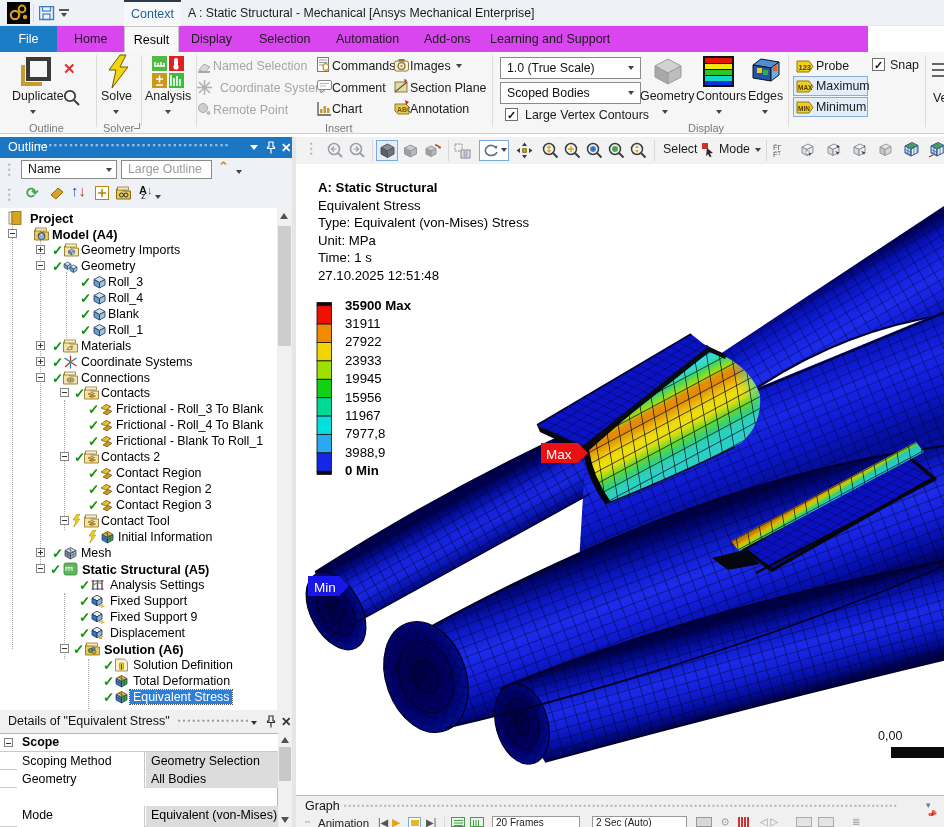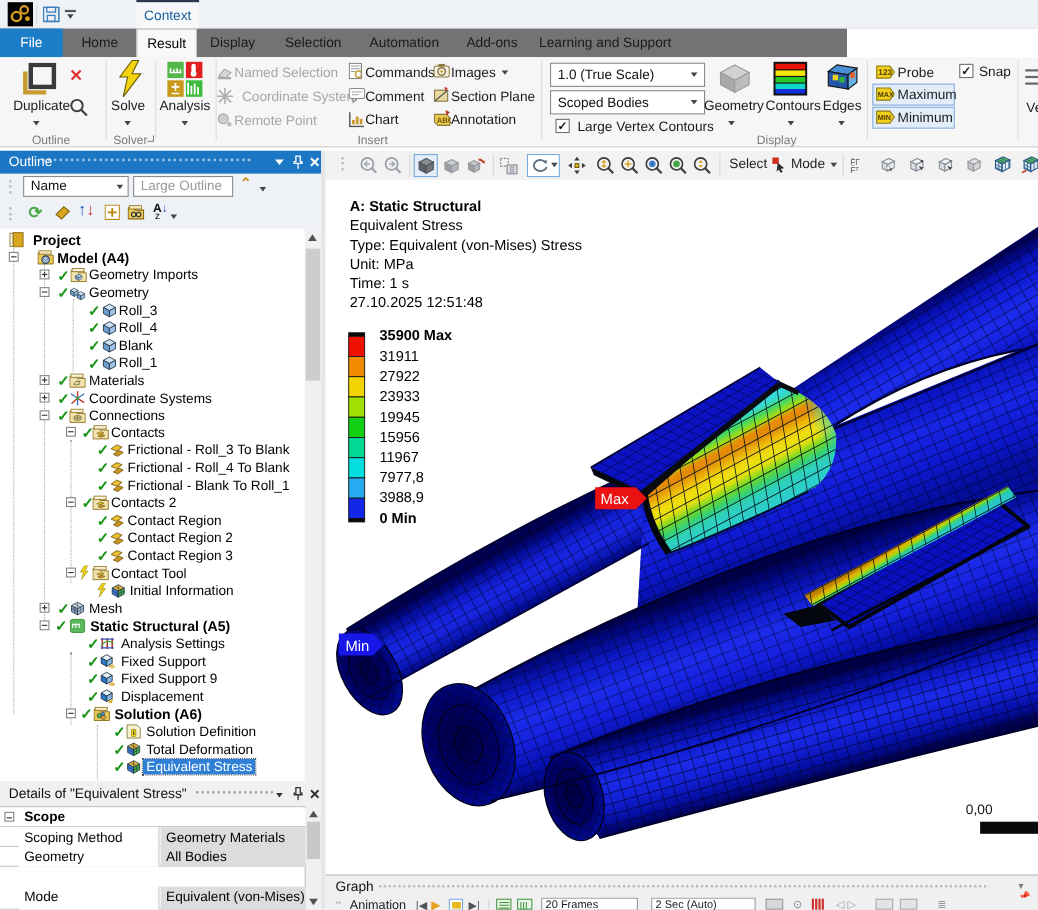--- a/index.html
+++ b/index.html
@@ -3,21 +3,21 @@
 *{margin:0;padding:0;box-sizing:border-box}
 html,body{width:944px;height:827px;overflow:hidden;font-family:"Liberation Sans",sans-serif;background:#fff}
 #root{position:absolute;left:0;top:0;width:944px;height:827px;background:#fff}
 .abs{position:absolute}
 
 #titlebar{left:0;top:0;width:944px;height:26px;background:#eef1f5;border-bottom:1px solid #e3e6ea}
 #logo{left:7px;top:2px;width:23px;height:22px;background:#000}
 #ctxtab{left:124px;top:0;width:57px;height:26px;background:#f6f8fa;border-top:2px solid #2b3a4d;color:#1a5f9e;font-size:12.5px;text-align:center;line-height:24px}
 #apptitle{left:188px;top:0;height:26px;line-height:27px;font-size:12.3px;color:#1c1c1c}
 
-#menubar{left:0;top:26px;width:770px;height:26px;background:#737373}
+#menubar{left:0;top:26px;width:868px;height:26px;background:#d946ef}
 #filetab{left:0;top:0;width:57px;height:26px;background:#1a7dc6;color:#fff;font-size:12.5px;text-align:center;line-height:26px}
 .mtab{top:0;height:26px;font-size:12.5px;color:#1b1b1b;line-height:27px}
 #restab{left:124px;top:0;width:55px;height:26px;background:#f8f8f8;border:1px solid #c5c5c5;border-bottom:none;text-align:center;line-height:26px;font-size:12.5px}
 
 #ribbon{left:0;top:52px;width:944px;height:82px;background:#f6f6f6;border-bottom:1px solid #cfcfcf}
 .gsep{top:3px;width:1px;height:72px;background:#dcdcdc}
 .glabel{font-size:11px;color:#7a7a7a;top:70px}
 .rtext{font-size:12.4px;color:#1b1b1b}
 .rgray{font-size:12.4px;color:#a6a6a6}
 .caret{width:0;height:0;border-left:3.5px solid transparent;border-right:3.5px solid transparent;border-top:4px solid #444}
@@ -170,20 +170,21 @@
         </svg></div>
     <div class="abs" style="left:33px;top:4px;width:1px;height:18px;background:#d5d8dc"></div>
     <div class="abs" style="left:39px;top:6px"><svg width="16" height="15" viewBox="0 0 16 15">
           <rect x="0.5" y="0.5" width="14" height="13" fill="none" stroke="#3a7ec2" stroke-width="1.4"></rect>
           <rect x="3.5" y="0.5" width="8" height="4.5" fill="none" stroke="#3a7ec2" stroke-width="1.2"></rect>
           <rect x="4" y="8" width="7" height="5.5" fill="none" stroke="#3a7ec2" stroke-width="1.2"></rect>
         </svg></div>
     <div class="abs" style="left:59px;top:9px;width:10px;height:2px;background:#555"></div>
     <div class="abs caret" style="left:60.5px;top:13px"></div>
     <div class="abs" id="ctxtab">Context</div>
+    <div class="abs" id="apptitle">A : Static Structural - Mechanical [Ansys Mechanical Enterprise]</div>
   </div>
   <div class="abs" id="menubar">
     <div class="abs" id="filetab">File</div>
     <div class="abs mtab" style="left:74px">Home</div>
     <div class="abs" id="restab">Result</div>
     <div class="abs mtab" style="left:191px">Display</div>
     <div class="abs mtab" style="left:259px">Selection</div>
     <div class="abs mtab" style="left:336px">Automation</div>
     <div class="abs mtab" style="left:424px">Add-ons</div>
     <div class="abs mtab" style="left:490px">Learning and Support</div>
@@ -670,21 +671,21 @@
     </div>
     <div class="abs" style="left:0;top:23px;width:278px;height:94px;background:#fff;border:1px solid #b5b5b5;border-left:none">
       <div class="abs drow" style="top:0px">
           <span class="abs" style="left:4px;top:4px;width:9px;height:9px;border:1px solid #848484;background:#fff">
             <i style="position:absolute;left:1px;top:3.5px;width:5px;height:1px;background:#333"></i>
           </span>
           <span class="abs" style="left:22px;top:1px;font-weight:bold">Scope</span>
         </div>
       <div class="abs drow" style="top:18px">
           <span class="dleft">Scoping Method</span>
-          <span class="dright">Geometry Materials</span>
+          <span class="dright">Geometry Selection</span>
         </div>
       <div class="abs drow" style="top:36px">
           <span class="dleft">Geometry</span>
           <span class="dright">All Bodies</span>
         </div>
       <div class="abs drow" style="top:72px;height:21px">
           <span class="dleft" style="height:21px">Mode</span>
           <span class="dright" style="height:21px">Equivalent (von-Mises) ...</span>
         </div>
     </div>

